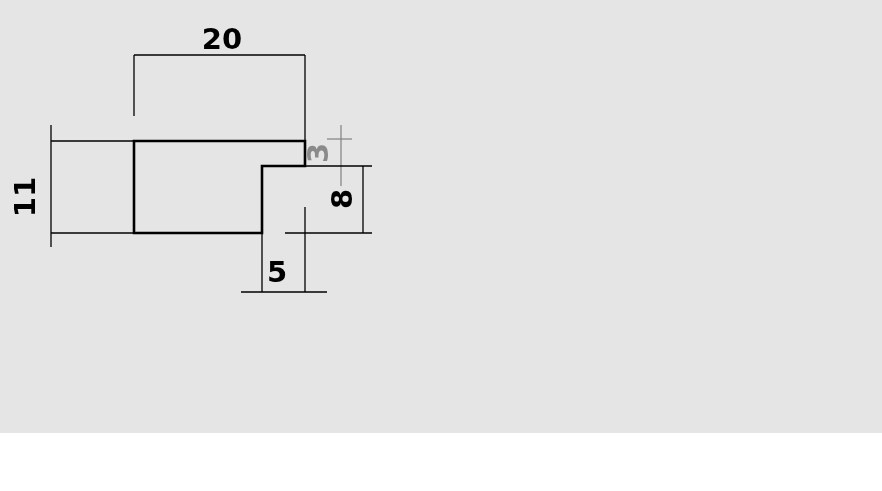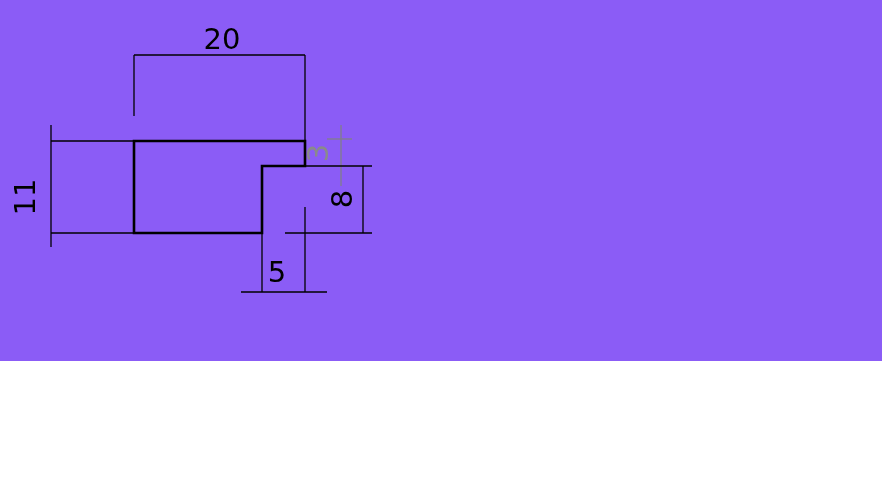--- a/index.html
+++ b/index.html
@@ -9,22 +9,23 @@
   }
   body {
     width: 882px;
     height: 491px;
     font-family: "DejaVu Sans", sans-serif;
     overflow: hidden;
   }
   #canvas-wrap {
     position: relative;
     width: 882px;
-    height: 361px;
-    background: #8b5cf6;
+    height: 433px;
+    background: #e5e5e5;
+    font-weight: bold;
   }
   svg#drawing {
     display: block;
     width: 882px;
     height: 491px;
   }
   .outline {
     fill: none;
     stroke: #000000;
     stroke-width: 2.6;

